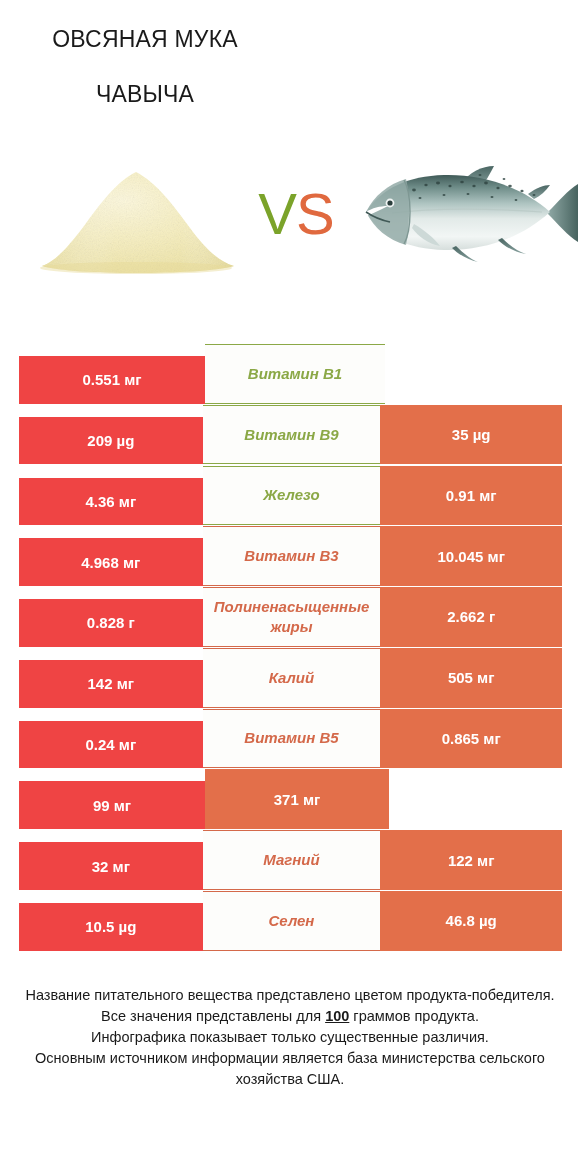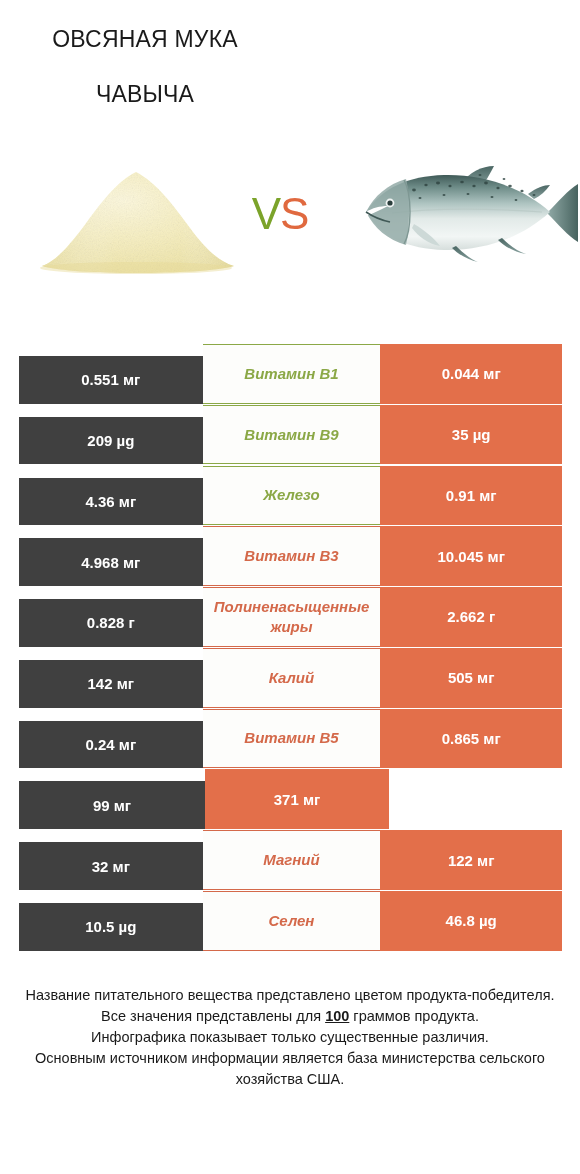--- a/index.html
+++ b/index.html
@@ -60,25 +60,25 @@
   }
   .hero-right {
     position: absolute;
     left: 352px;
     top: 40px;
     width: 228px;
     height: 124px;
   }
   .vs {
     position: absolute;
-    left: 220px;
+    left: 236px;
     top: 52px;
     width: 120px;
     text-align: center;
-    font-size: 44px;
+    font-size: 58px;
     line-height: 104px;
     font-weight: 400;
     letter-spacing: -1px;
   }
   .vs .v { color: #7ba32a; }
   .vs .s { color: #e0693f; }
 
   
   .table {
     position: absolute;
@@ -98,21 +98,21 @@
     align-items: center;
     justify-content: center;
     overflow: hidden;
     font-size: 15px;
     line-height: 19px;
     font-weight: 700;
     white-space: nowrap;
   }
   .cell-left {
     width: 186px;
-    background: #404040;
+    background: #ef4444;
     color: #ffffff;
     margin-top: 12px;
   }
   .cell-right {
     width: 184px;
     background: #e36f4a;
     color: #ffffff;
   }
   .cell-mid {
     width: 180px;
@@ -272,21 +272,20 @@
   </svg>
 </div>
 
 <div class="table">
 
   <div class="row">
     <div class="cell cell-left">0.551 мг</div>
     <div class="cell cell-mid win-left">
         <span class="mid-text">Витамин B1</span>
       </div>
-    <div class="cell cell-right">0.044 мг</div>
   </div>
 
   <div class="row">
     <div class="cell cell-left">209 µg</div>
     <div class="cell cell-mid win-left">
         <span class="mid-text">Витамин B9</span>
       </div>
     <div class="cell cell-right">35 µg</div>
   </div>
 

